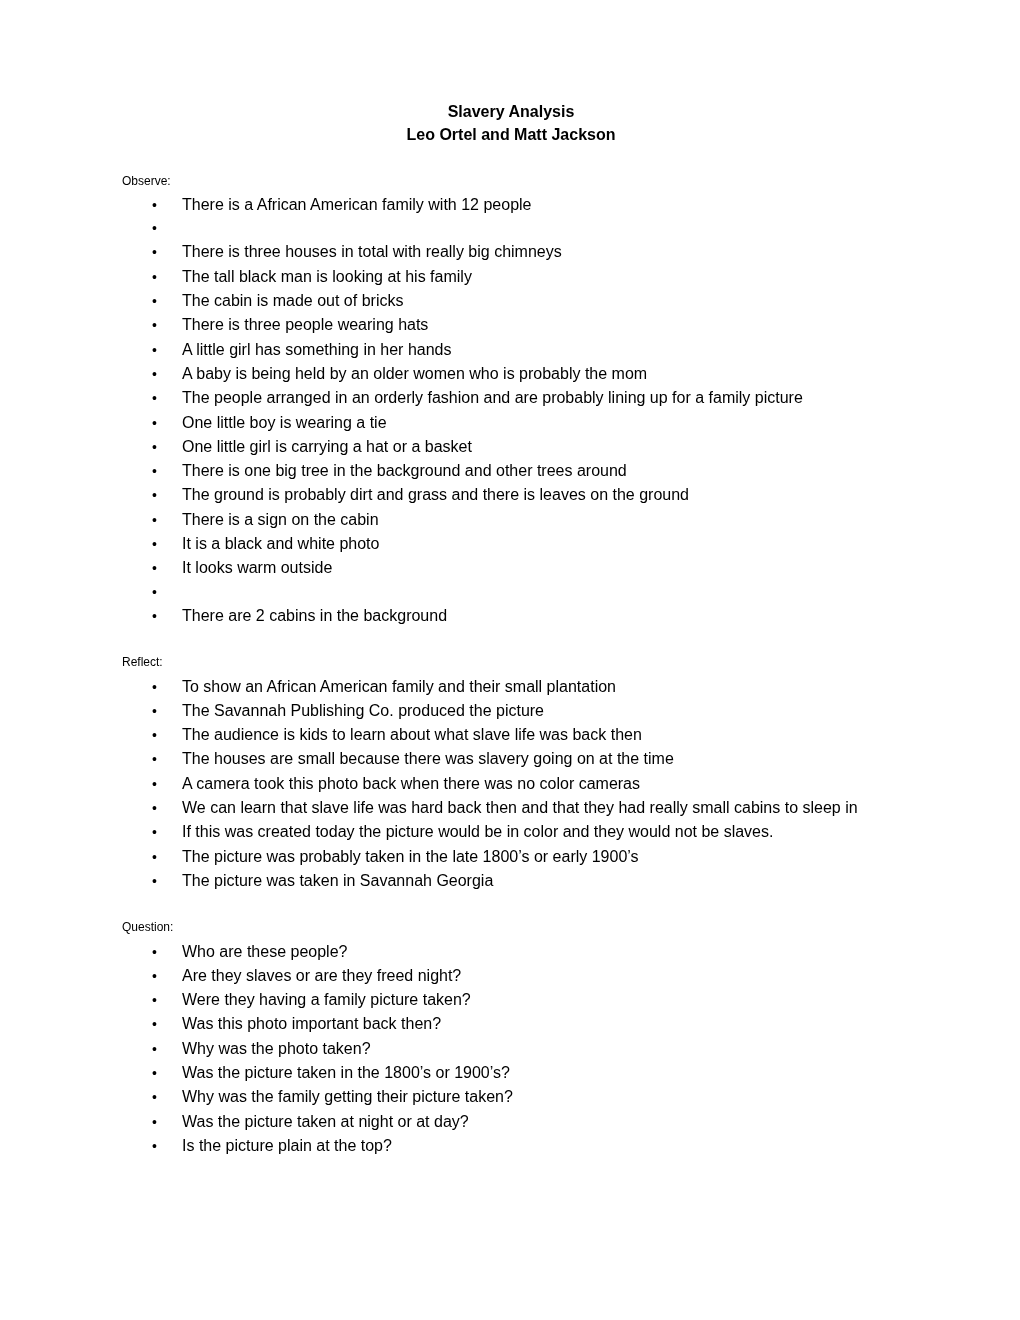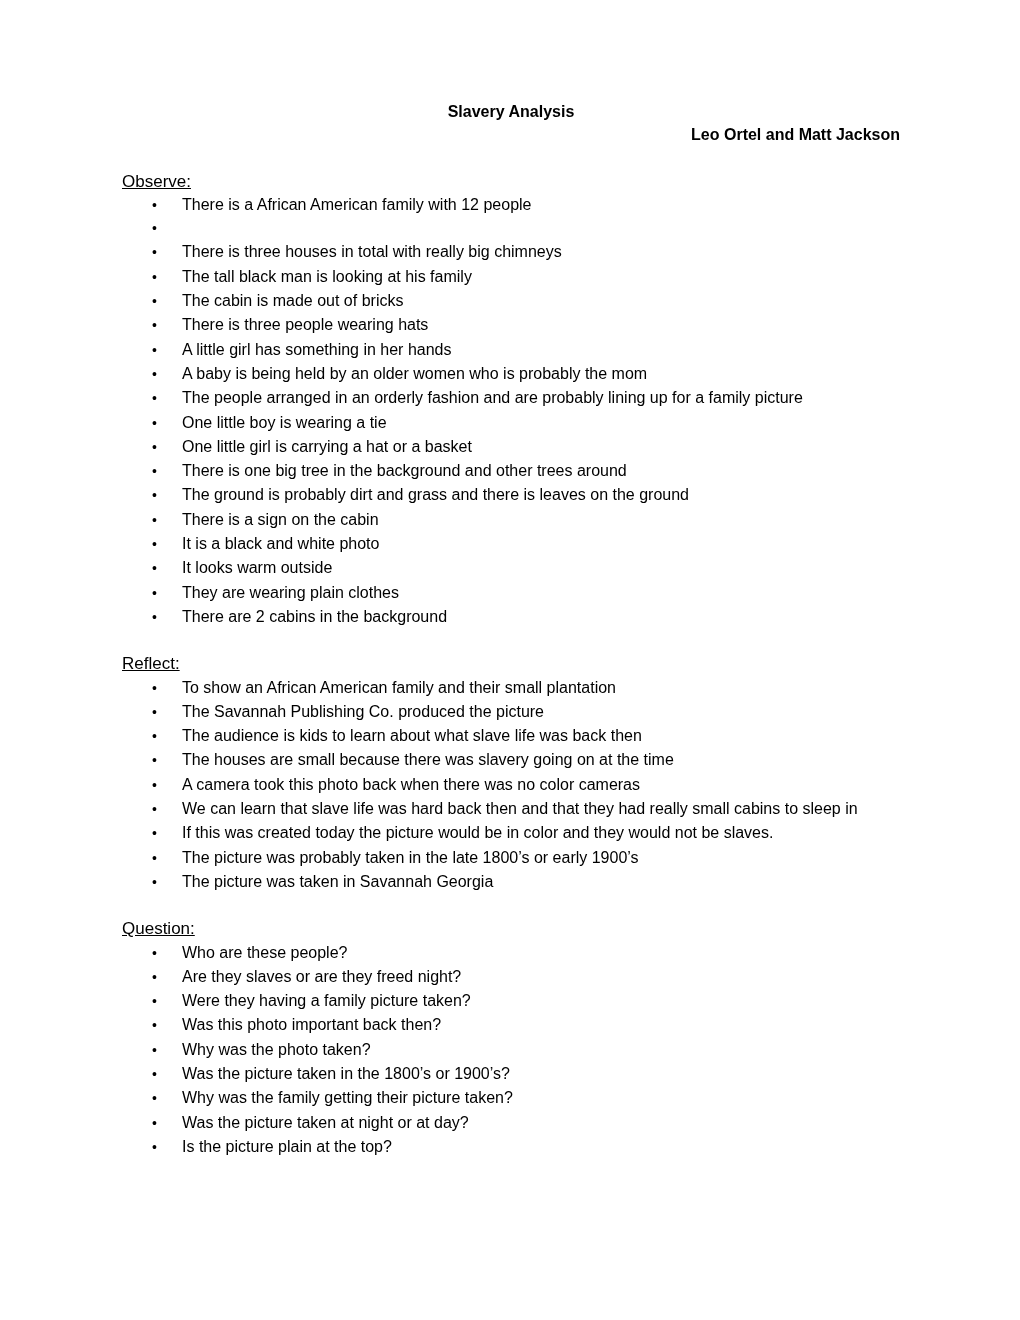--- a/index.html
+++ b/index.html
@@ -21,38 +21,37 @@
     background: #ffffff;
     padding: 100px 120px 40px 122px;
   }
   .doc-title {
     text-align: center;
     font-weight: bold;
     font-size: 16px;
     line-height: 23.3px;
   }
   .doc-authors {
-    text-align: right;
+    text-align: center;
     font-weight: bold;
     font-size: 16px;
     line-height: 23.3px;
   }
   .heading {
     margin-top: 28px;
     font-size: 21px;
     font-weight: 600;
     text-decoration: underline;
     line-height: 28px;
   }
   .section {
     margin-top: 23px;
   }
   .section-label {
-    font-size: 17px;
-    text-decoration: underline;
+    font-size: 12px;
     line-height: 23.3px;
   }
   ul.bullets {
     list-style: none;
     margin: 0;
     padding: 0;
   }
   ul.bullets li {
     display: flex;
     align-items: baseline;
@@ -137,21 +136,20 @@
           <li>
             <span class="bullet-glyph">•</span>
             <span class="bullet-text">It is a black and white photo</span>
           </li>
           <li>
             <span class="bullet-glyph">•</span>
             <span class="bullet-text">It looks warm outside</span>
           </li>
           <li>
             <span class="bullet-glyph">•</span>
-            <span class="bullet-text">They are wearing plain clothes</span>
           </li>
           <li>
             <span class="bullet-glyph">•</span>
             <span class="bullet-text">There are 2 cabins in the background</span>
           </li>
         </ul>
       </div>
       <div class="section">
         <div class="section-label">Reflect:</div>
         <ul class="bullets">

